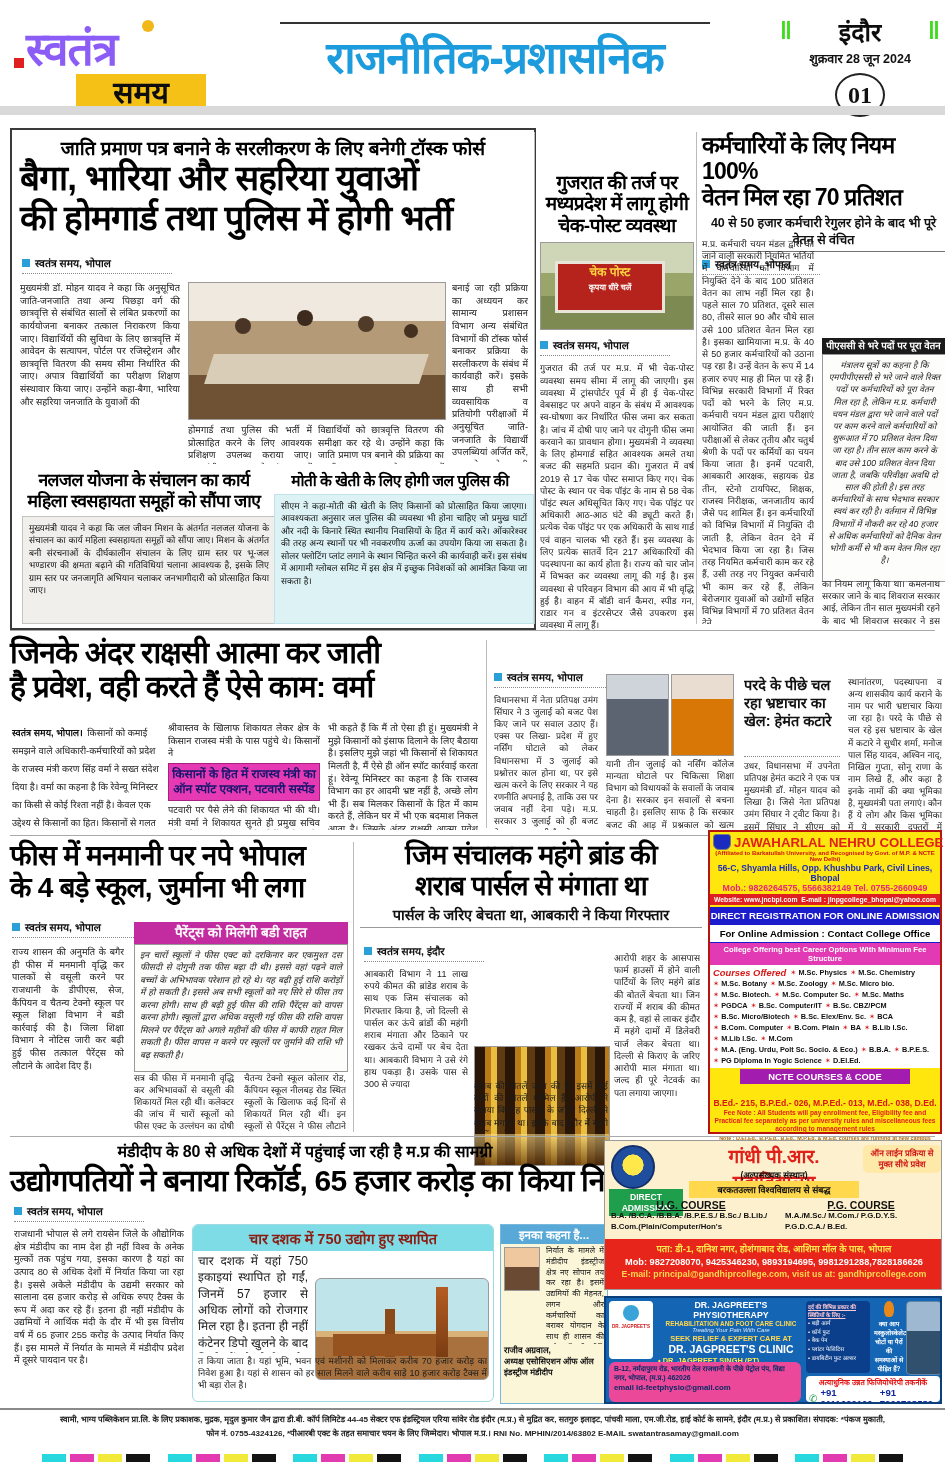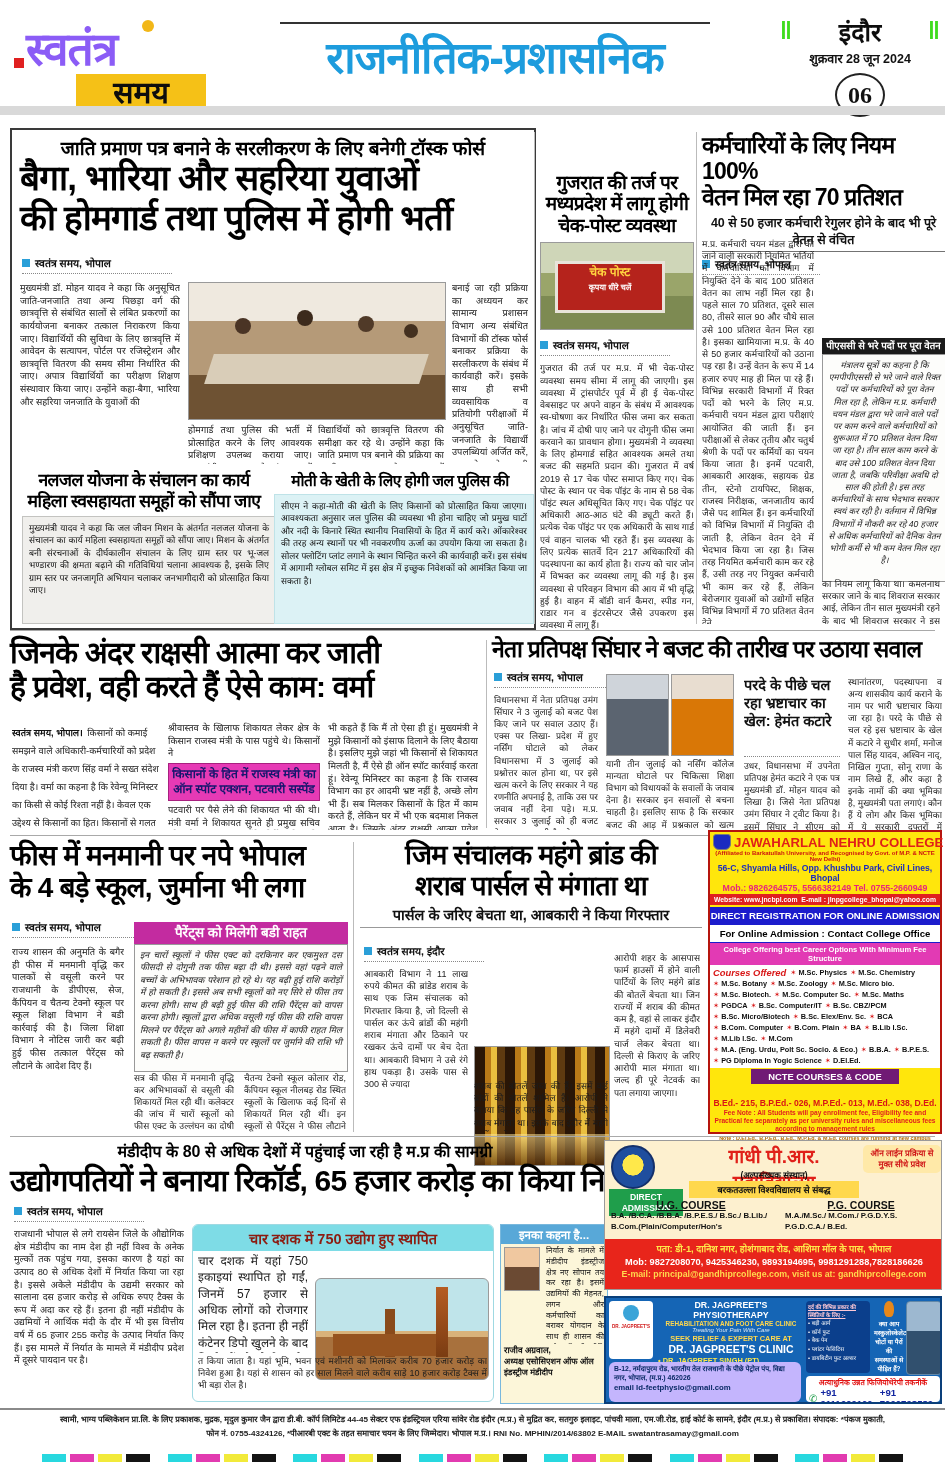--- a/index.html
+++ b/index.html
@@ -50,21 +50,21 @@
       <div class="ctr" style="margin-top:2px;font-size:44px;font-weight:800;color:#1d9cdd;letter-spacing:-1px;">राजनीतिक-प्रशासनिक</div>
     </div>
     <div class="abs" style="left:780px;top:14px;width:160px;height:100px;text-align:center;">
       <div style="display:flex;justify-content:space-between;align-items:center;">
         <span style="color:#3fdc1e;font-size:24px;font-weight:bold;">‖</span>
         <span style="font-size:25px;font-weight:800;color:#0d0d0d;">इंदौर</span>
         <span style="color:#3fdc1e;font-size:24px;font-weight:bold;">‖</span>
       </div>
       <div style="font-size:12.5px;font-weight:bold;margin-top:2px;">शुक्रवार 28 जून 2024</div>
       <div style="margin:6px auto 0;width:46px;height:40px;border:2.5px solid #222;border-radius:50%;display:flex;align-items:center;justify-content:center;">
-        <span style="font-family:'Liberation Serif','DejaVu Serif',serif;font-size:24px;font-weight:bold;">06</span>
+        <span style="font-family:'Liberation Serif','DejaVu Serif',serif;font-size:24px;font-weight:bold;">01</span>
       </div>
     </div>
     <div class="abs" style="left:0;top:106px;width:945px;height:9px;background:#d9d9d9;"></div>
   </div>
 
   <div class="abs" style="left:10px;top:128px;width:522px;height:498px;border:2px solid #3a3a3a;">
     <div class="abs hl" style="left:8px;top:28px;width:508px;font-size:35px;">
       <div>बैगा, भारिया और सहरिया युवाओं</div>
       <div>की होमगार्ड तथा पुलिस में होगी भर्ती</div>
     </div>
@@ -145,21 +145,20 @@
       <div class="body-txt">श्रीवास्तव के खिलाफ शिकायत लेकर क्षेत्र के किसान राजस्व मंत्री के पास पहुंचे थे। किसानों ने</div>
       <div class="magenta-hl" style="margin:3px 0;font-size:12px;">किसानों के हित में राजस्व मंत्री का ऑन स्पॉट एक्शन, पटवारी सस्पेंड</div>
       <div class="body-txt">पटवारी पर पैसे लेने की शिकायत भी की थी। मंत्री वर्मा ने शिकायत सुनते ही प्रमुख सचिव को फोन लगाया। उन्होंने निर्देश दिए कि कमिश्नर से जांच कराकर तत्काल दोनों को सस्पेंड करें। किसानों को</div>
     </div>
     <div class="abs body-txt clip" style="left:318px;top:86px;width:150px;height:108px;">भी कहते हैं कि मैं तो ऐसा ही हूं। मुख्यमंत्री ने मुझे किसानों को इंसाफ दिलाने के लिए बैठाया है। इसलिए मुझे जहां भी किसानों से शिकायत मिलती है, मैं ऐसे ही ऑन स्पॉट कार्रवाई करता हूं। रेवेन्यू मिनिस्टर का कहना है कि राजस्व विभाग का हर आदमी भ्रष्ट नहीं है, अच्छे लोग भी हैं। सब मिलकर किसानों के हित में काम करते हैं, लेकिन घर में भी एक बदमाश निकल आता है। जिसके अंदर राक्षसी आत्मा प्रवेश कर लेती है, वही करता है ऐसे गंदे काम।</div>
   </div>
 
   <div class="abs vrule" style="left:486px;top:640px;height:188px;"></div>
 
   <div class="abs" style="left:492px;top:636px;width:452px;height:196px;">
-    <div class="hl" style="font-size:23px;white-space:nowrap;">नेता प्रतिपक्ष सिंघार ने बजट की तारीख पर उठाया सवाल</div>
     <div class="abs byline" style="left:2px;top:34px;width:118px;">
       <span class="bl-sq"></span>
       <span>स्वतंत्र समय, भोपाल</span>
     </div>
     <div class="abs body-txt clip" style="left:2px;top:58px;width:104px;height:136px;font-size:8.9px;">विधानसभा में नेता प्रतिपक्ष उमंग सिंघार ने 3 जुलाई को बजट पेश किए जाने पर सवाल उठाए हैं। एक्स पर लिखा- प्रदेश में हुए नर्सिंग घोटाले को लेकर विधानसभा में 3 जुलाई को प्रश्नोत्तर काल होना था, पर इसे खत्म करने के लिए सरकार ने यह रणनीति अपनाई है, ताकि उस पर जवाब नहीं देना पड़े। म.प्र. सरकार 3 जुलाई को ही बजट पेश करना चाहती है? ये बजट 2 या 4 जुलाई क्यों नहीं पेश किया जा रहा है? चूंकि इसी दिन</div>
     <div class="abs" style="left:114px;top:38px;width:128px;height:80px;display:flex;gap:2px;">
       <div class="ph" style="width:62px;height:80px;background:linear-gradient(180deg,#cfd4da 0 30%,#5b6470 30% 100%);"></div>
       <div class="ph" style="width:62px;height:80px;background:linear-gradient(180deg,#e8ddd0 0 30%,#d97706 30% 100%);"></div>
     </div>
     <div class="abs body-txt clip" style="left:114px;top:122px;width:128px;height:72px;font-size:8.9px;">यानी तीन जुलाई को नर्सिंग कॉलेज मान्यता घोटाले पर चिकित्सा शिक्षा विभाग को विधायकों के सवालों के जवाब देना है। सरकार इन सवालों से बचना चाहती है। इसलिए साफ है कि सरकार बजट की आड़ में प्रश्नकाल को खत्म करना चाहती है। इससे यह भी पता चलता है कि सरकार नर्सिंग कॉलेज फर्जीवाड़े से कितनी डरी हुई है?</div>
@@ -244,21 +243,21 @@
         <span class="star-item">B.Lib I.Sc.</span>
         <span class="star-item">M.Lib I.Sc.</span>
         <span class="star-item">M.Com</span>
         <span class="star-item">M.A. (Eng. Urdu, Polt Sc. Socio. &amp; Eco.)</span>
         <span class="star-item">B.B.A.</span>
         <span class="star-item">B.P.E.S.</span>
         <span class="star-item">PG Diploma In Yogic Science</span>
         <span class="star-item">D.El.Ed.</span>
       </div>
     </div>
-    <div class="ctr" style="margin:1px auto 14px;width:148px;background:#701a75;color:#fff;font-weight:800;font-size:9.4px;padding:2px 0;">NCTE COURSES &amp; CODE</div>
+    <div class="ctr" style="margin:1px auto 14px;width:170px;background:#a21caf;color:#fff;font-weight:800;font-size:9.4px;padding:2px 0;">NCTE COURSES &amp; CODE</div>
     <div class="ctr" style="font-size:8.6px;font-weight:800;color:#d81616;margin-top:1px;">B.Ed.- 215, B.P.Ed.- 026, M.P.Ed.- 013, M.Ed.- 038, D.Ed.</div>
     <div class="ctr" style="font-size:6.6px;font-weight:bold;color:#e02020;line-height:1.25;padding:1px 2px;">Fee Note : All Students will pay enrollment fee, Eligibility fee and Practical fee separately as per university rules and miscellaneous fees according to management rules</div>
     <div class="ctr" style="font-size:5.4px;font-weight:bold;color:#b36b00;">Note : D.El.Ed., B.P.Ed., B.Ed., M.P.Ed. &amp; M.Ed. courses are running at new campus Mugalia Hat, Pawala Sadak, Bhopal.</div>
   </div>
 
   <div class="abs hrule" style="left:10px;top:1136px;width:925px;"></div>
 
   <div class="abs" style="left:10px;top:1140px;width:590px;height:262px;">
     <div class="ctr kicker" style="font-size:16px;">मंडीदीप के 80 से अधिक देशों में पहुंचाई जा रही है म.प्र की सामग्री</div>
     <div class="hl" style="font-size:30px;margin-top:2px;white-space:nowrap;">उद्योगपतियों ने बनाया रिकॉर्ड, 65 हजार करोड़ का किया निर्यात</div>
@@ -333,21 +332,21 @@
         <div>• <span>बैक पेन</span></div>
         <div>• <span>प्लांटर फेसिटिस</span></div>
         <div>• <span>डायबिटीन फुट अल्सर</span></div>
       </div>
     </div>
     <div class="abs" style="left:268px;top:3px;width:30px;height:72px;color:#fff;">
       <div style="width:10px;height:16px;background:#e8881a;border-radius:50% 50% 40% 40%;margin:0 auto;"></div>
       <div style="font-size:6.4px;font-weight:800;margin-top:2px;text-align:center;">क्या आप मस्कुलोस्केलेटल चोटों या पैरों की समस्याओं से पीड़ित हैं?</div>
     </div>
     <div class="abs ph" style="left:300px;top:3px;width:34px;height:72px;border-radius:4px;background:linear-gradient(180deg,#9db8d0 0 40%,#31506e 40% 100%);border:1px solid #6288a8;"></div>
-    <div class="abs" style="left:3px;top:64px;width:192px;height:40px;background:#c4b5fd;border-radius:6px;padding:3px 5px;box-sizing:border-box;">
+    <div class="abs" style="left:3px;top:64px;width:192px;height:40px;background:#ec4899;border-radius:6px;padding:3px 5px;box-sizing:border-box;">
       <div style="font-size:6.9px;font-weight:800;color:#0a2a66;line-height:1.3;">B-12, नर्मदापुरम रोड, भारतीय तेल राजधानी के पीछे पेट्रोल पंप, विद्या नगर, भोपाल, (म.प्र.) 462026</div>
       <div style="font-size:7.8px;font-weight:800;color:#0a2a66;">email Id-feetphysio@gmail.com</div>
     </div>
     <div class="abs" style="left:200px;top:78px;width:134px;height:26px;background:#ffffff;border-radius:4px;padding:1px 3px;box-sizing:border-box;">
       <div style="font-size:7.6px;font-weight:800;color:#e21414;text-align:center;">अत्याधुनिक उन्नत फिजियोथेरेपी तकनीकें</div>
       <div style="display:flex;align-items:center;gap:3px;">
         <span style="color:#1f9e4b;font-size:10px;">✆</span>
         <span style="font-size:9.6px;font-weight:800;color:#1226a0;">+91  9111666100</span>
         <span style="font-size:9.6px;font-weight:800;color:#1226a0;">+91  7000798589</span>
       </div>

